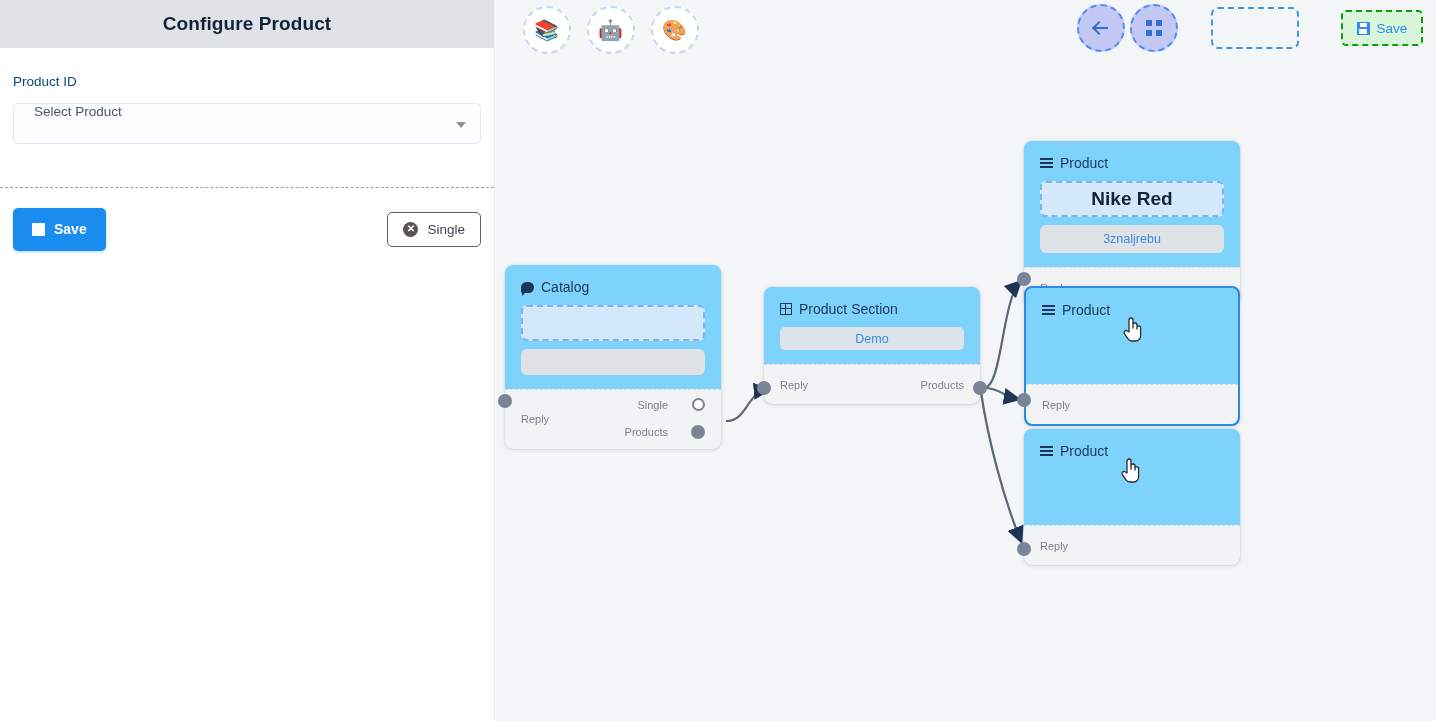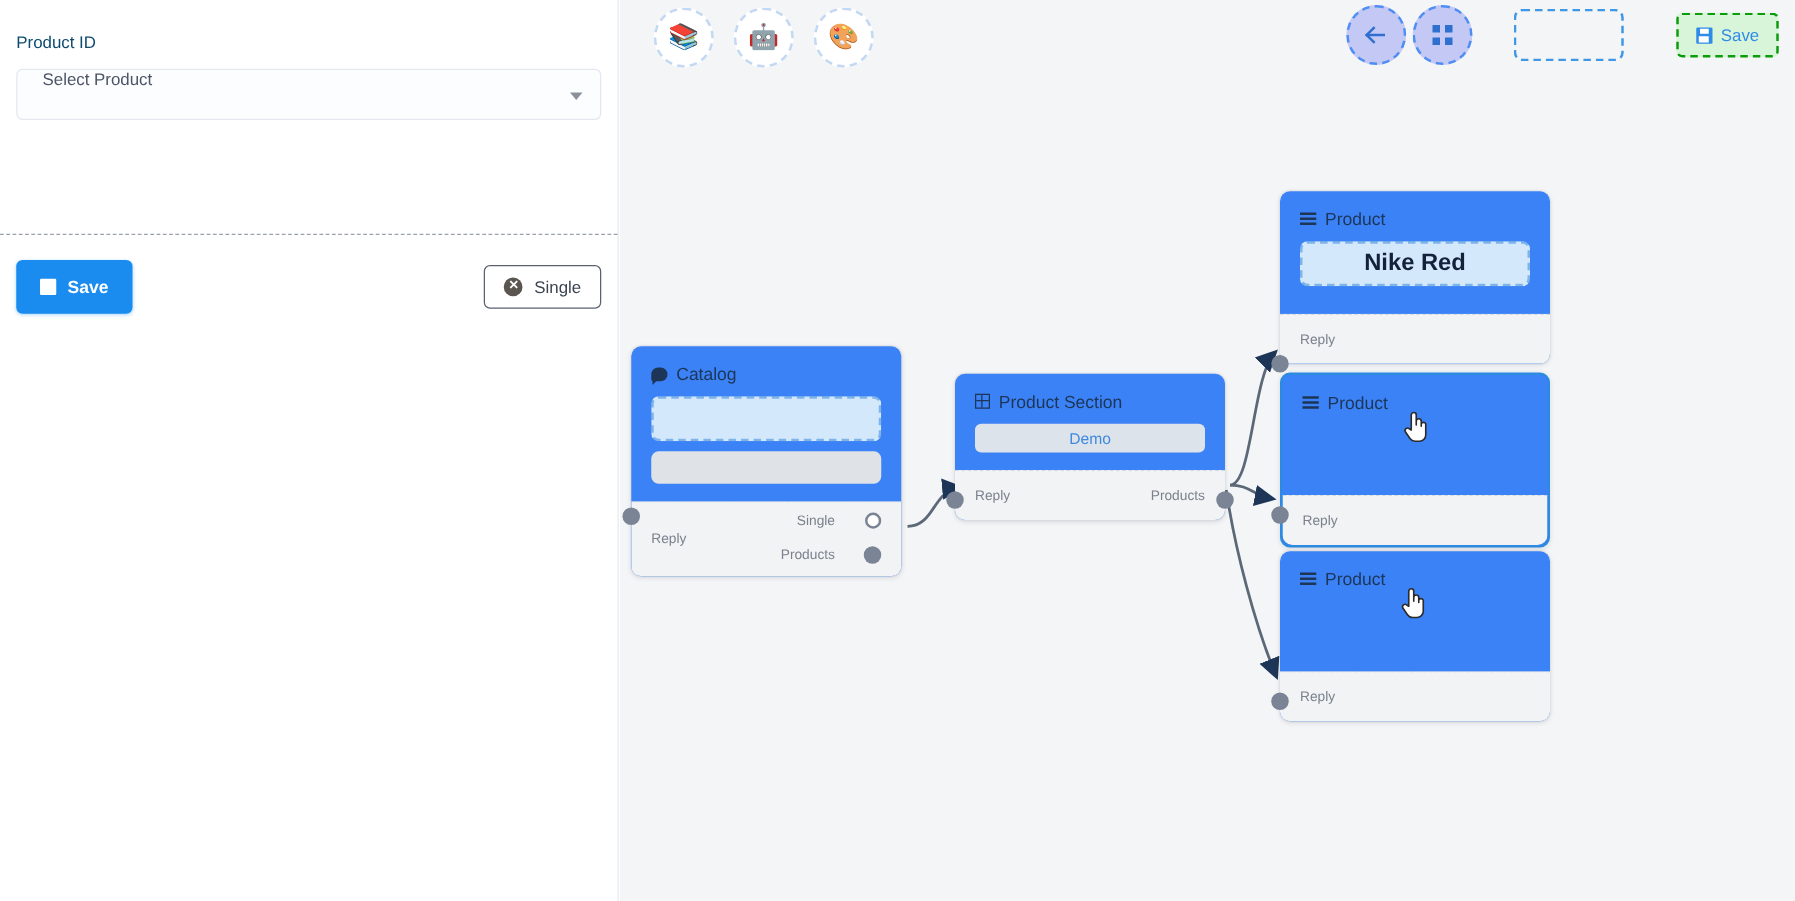--- a/index.html
+++ b/index.html
@@ -164,24 +164,23 @@
     position: absolute; width: 6px; height: 6px; background: #2f6fd0;
   }
   .compress-glyph span.a { left: 0; top: 0; }
   .compress-glyph span.b { right: 0; top: 0; }
   .compress-glyph span.c { left: 0; bottom: 0; }
   .compress-glyph span.d { right: 0; bottom: 0; }
 
   
   .node {
     position: absolute;
-    background: #3b82f6;
+    background: #7dd3fc;
     border-radius: 8px;
     box-shadow: 0 1px 4px rgba(30,40,60,.13), 0 0 0 1px rgba(30,40,60,.04);
-    margin-top: 12px;
   }
   .node.selected {
     border: 2px solid #2c8ae0;
     box-shadow: 0 1px 4px rgba(30,40,60,.13);
   }
   .node-head {
     display: flex; align-items: center; gap: 7px;
     padding: 14px 16px 10px 16px;
     font-size: 14px; color: #1d3557; font-weight: 500;
   }
@@ -282,20 +281,23 @@
     pointer-events: none;
   }
 </style>
 </head>
 <body>
 
 <div id="app">
 
   <div id="sidebar">
 
+    <div id="sidebar-header">
+      <div id="sidebar-title">Configure Product</div>
+    </div>
 
     <div id="sidebar-body">
       <div class="field-label">Product ID</div>
       <div class="select-box">
         <span>Select Product</span>
         <span class="select-caret"></span>
       </div>
     </div>
 
     <div id="sidebar-divider"></div>
@@ -408,20 +410,21 @@
       <div class="node-head">
         <span class="hamburger-glyph">
             <i></i>
             <i></i>
             <i></i>
           </span>
         <span>Product</span>
       </div>
       <div class="node-body">
         <div class="dashbox">Nike Red</div>
+        <div class="greybox tallish">3znaljrebu</div>
       </div>
       <div class="node-footer">
         <span class="port-label">Reply</span>
       </div>
       <span class="dot" style="left:-7px; top:131px;"></span>
     </div>
 
     <div class="node selected" style="left:528px; top:286px; width:216px;">
       <div class="node-head">
         <span class="hamburger-glyph">

